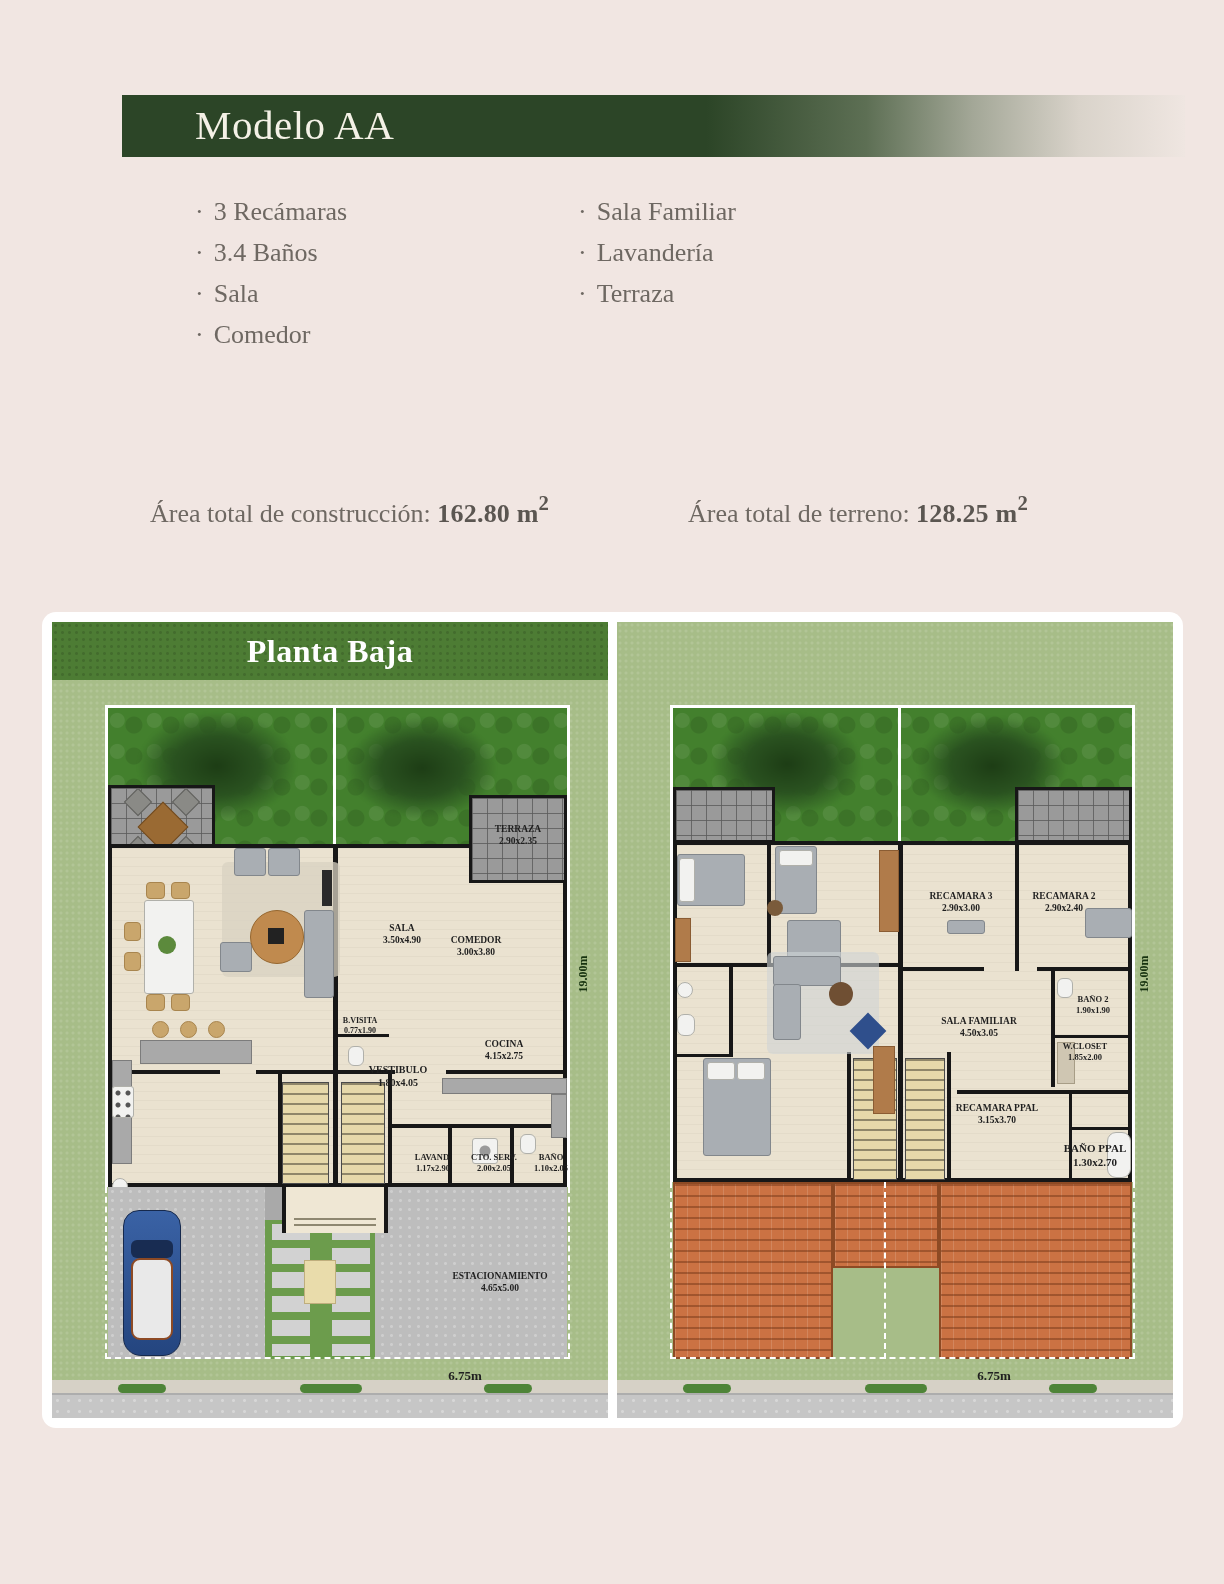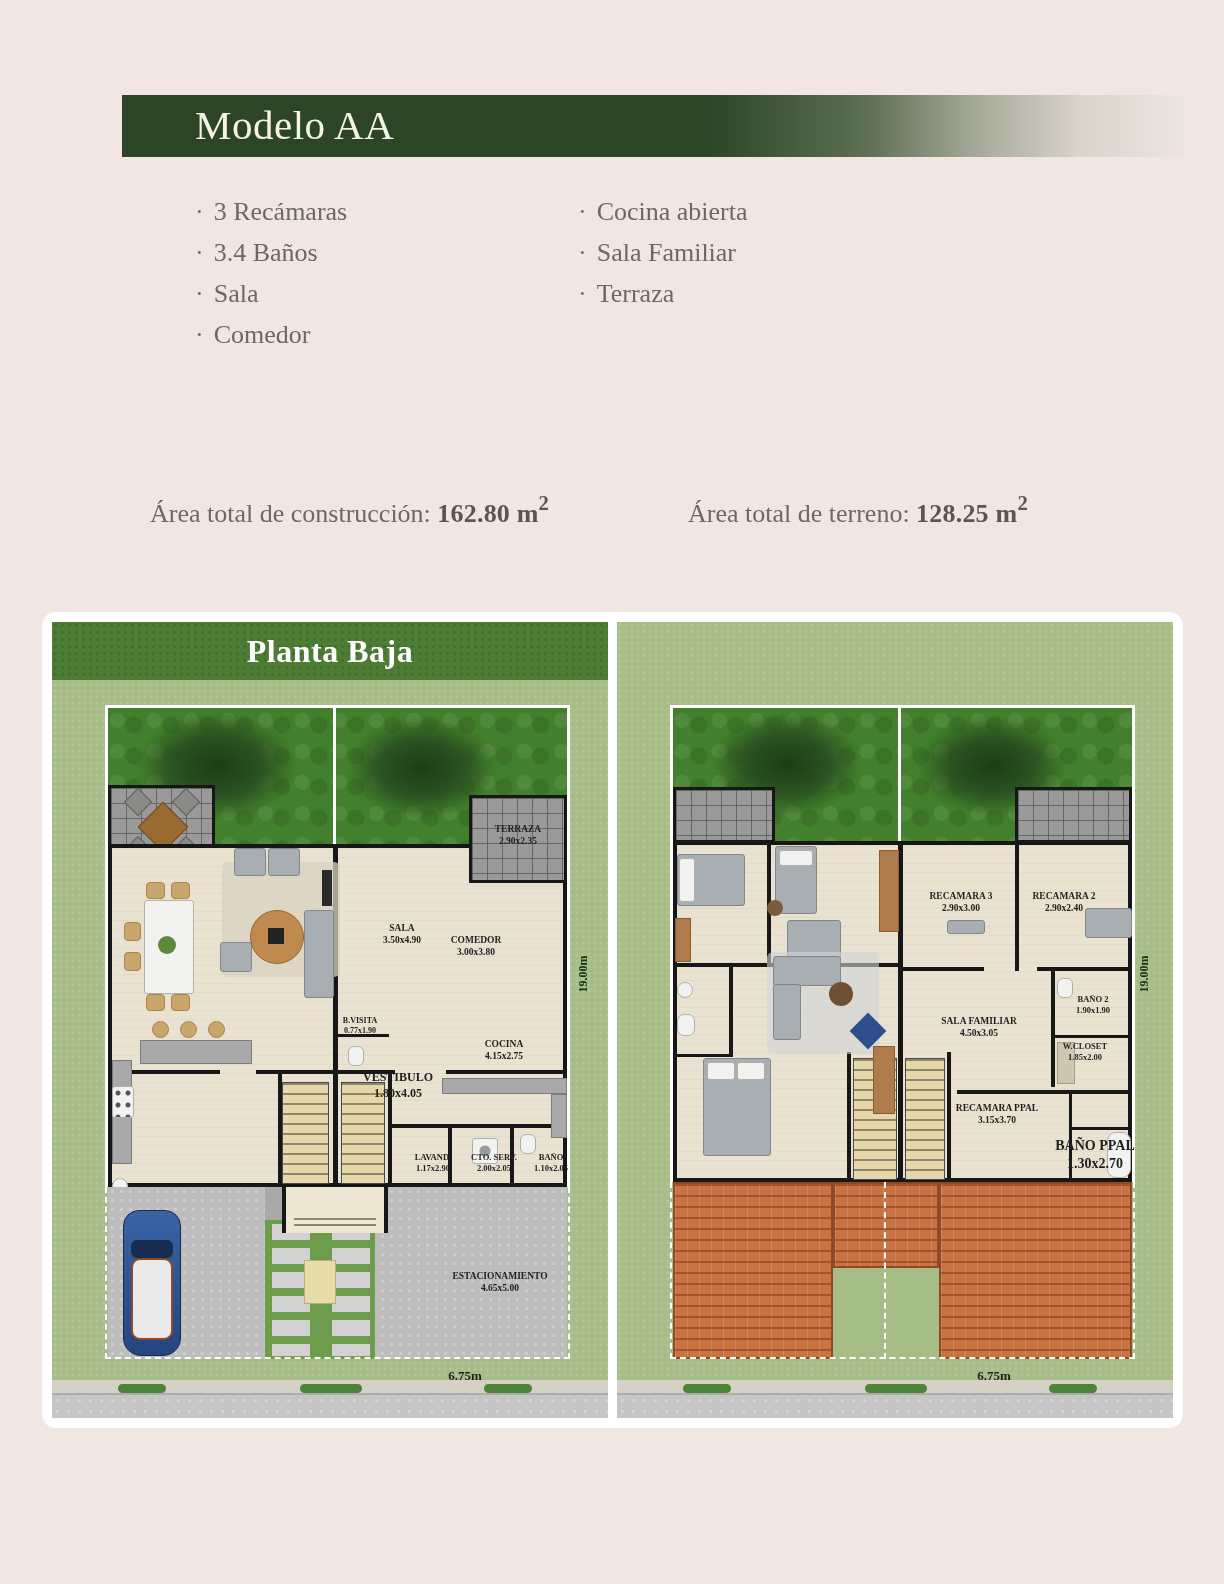--- a/index.html
+++ b/index.html
@@ -107,22 +107,22 @@
   <section class="features">
     <ul class="fcol fcol-left">
 
     <li><span>3 Recámaras</span></li>
         <li><span>3.4 Baños</span></li>
         <li><span>Sala</span></li>
         <li><span>Comedor</span></li>
       </ul>
     <ul class="fcol fcol-right">
 
-    <li><span>Cocina abierta</span></li>
         <li><span>Sala Familiar</span></li>
+        <li><span>Lavandería</span></li>
         <li><span>Terraza</span></li>
       </ul>
   </section>
 
   <section class="areas">
     <div class="area-construction">
       <span>Área total de construcción: </span><b>162.80 m</b><sup>2</sup>
     </div>
     <div class="area-terrain">
       <span>Área total de terreno: </span><b>128.25 m</b><sup>2</sup>
@@ -232,21 +232,21 @@
           <div>3.00x3.80</div>
         </div>
       <div class="rlabel" style="left:452px;top:428px">
           <div>COCINA</div>
           <div>4.15x2.75</div>
         </div>
       <div class="rlabel" style="left:308px;top:404px;font-size:8px">
           <div>B.VISITA</div>
           <div>0.77x1.90</div>
         </div>
-      <div class="rlabel" style="left:346px;top:464px;font-size:12px">
+      <div class="rlabel" style="left:346px;top:454px;font-size:10px">
           <div>VESTIBULO</div>
           <div>1.80x4.05</div>
         </div>
       <div class="rlabel" style="left:381px;top:541px;font-size:8.5px">
           <div>LAVAND.</div>
           <div>1.17x2.90</div>
         </div>
       <div class="rlabel" style="left:442px;top:541px;font-size:8.5px">
           <div>CTO. SERV.</div>
           <div>2.00x2.05</div>
@@ -354,21 +354,21 @@
           <div>4.50x3.05</div>
         </div>
       <div class="rlabel" style="left:468px;top:430px;font-size:8.5px">
           <div>W.CLOSET</div>
           <div>1.85x2.00</div>
         </div>
       <div class="rlabel" style="left:380px;top:492px">
           <div>RECAMARA PPAL</div>
           <div>3.15x3.70</div>
         </div>
-      <div class="rlabel" style="left:478px;top:533px;font-size:14px">
+      <div class="rlabel" style="left:478px;top:533px;font-size:11px">
           <div>BAÑO PPAL</div>
           <div>1.30x2.70</div>
         </div>
 
       <div class="dimh" style="left:377px;top:754px">6.75m</div>
       <div class="dimv" style="left:527px;top:352px">19.00m</div>
 
       <div class="a sidewalk" style="left:0;top:758px;width:556px;height:13px"></div>
       <div class="a street" style="left:0;top:771px;width:556px;height:25px"></div>
       <div class="a bush" style="left:66px;top:762px;width:48px;height:9px"></div>

